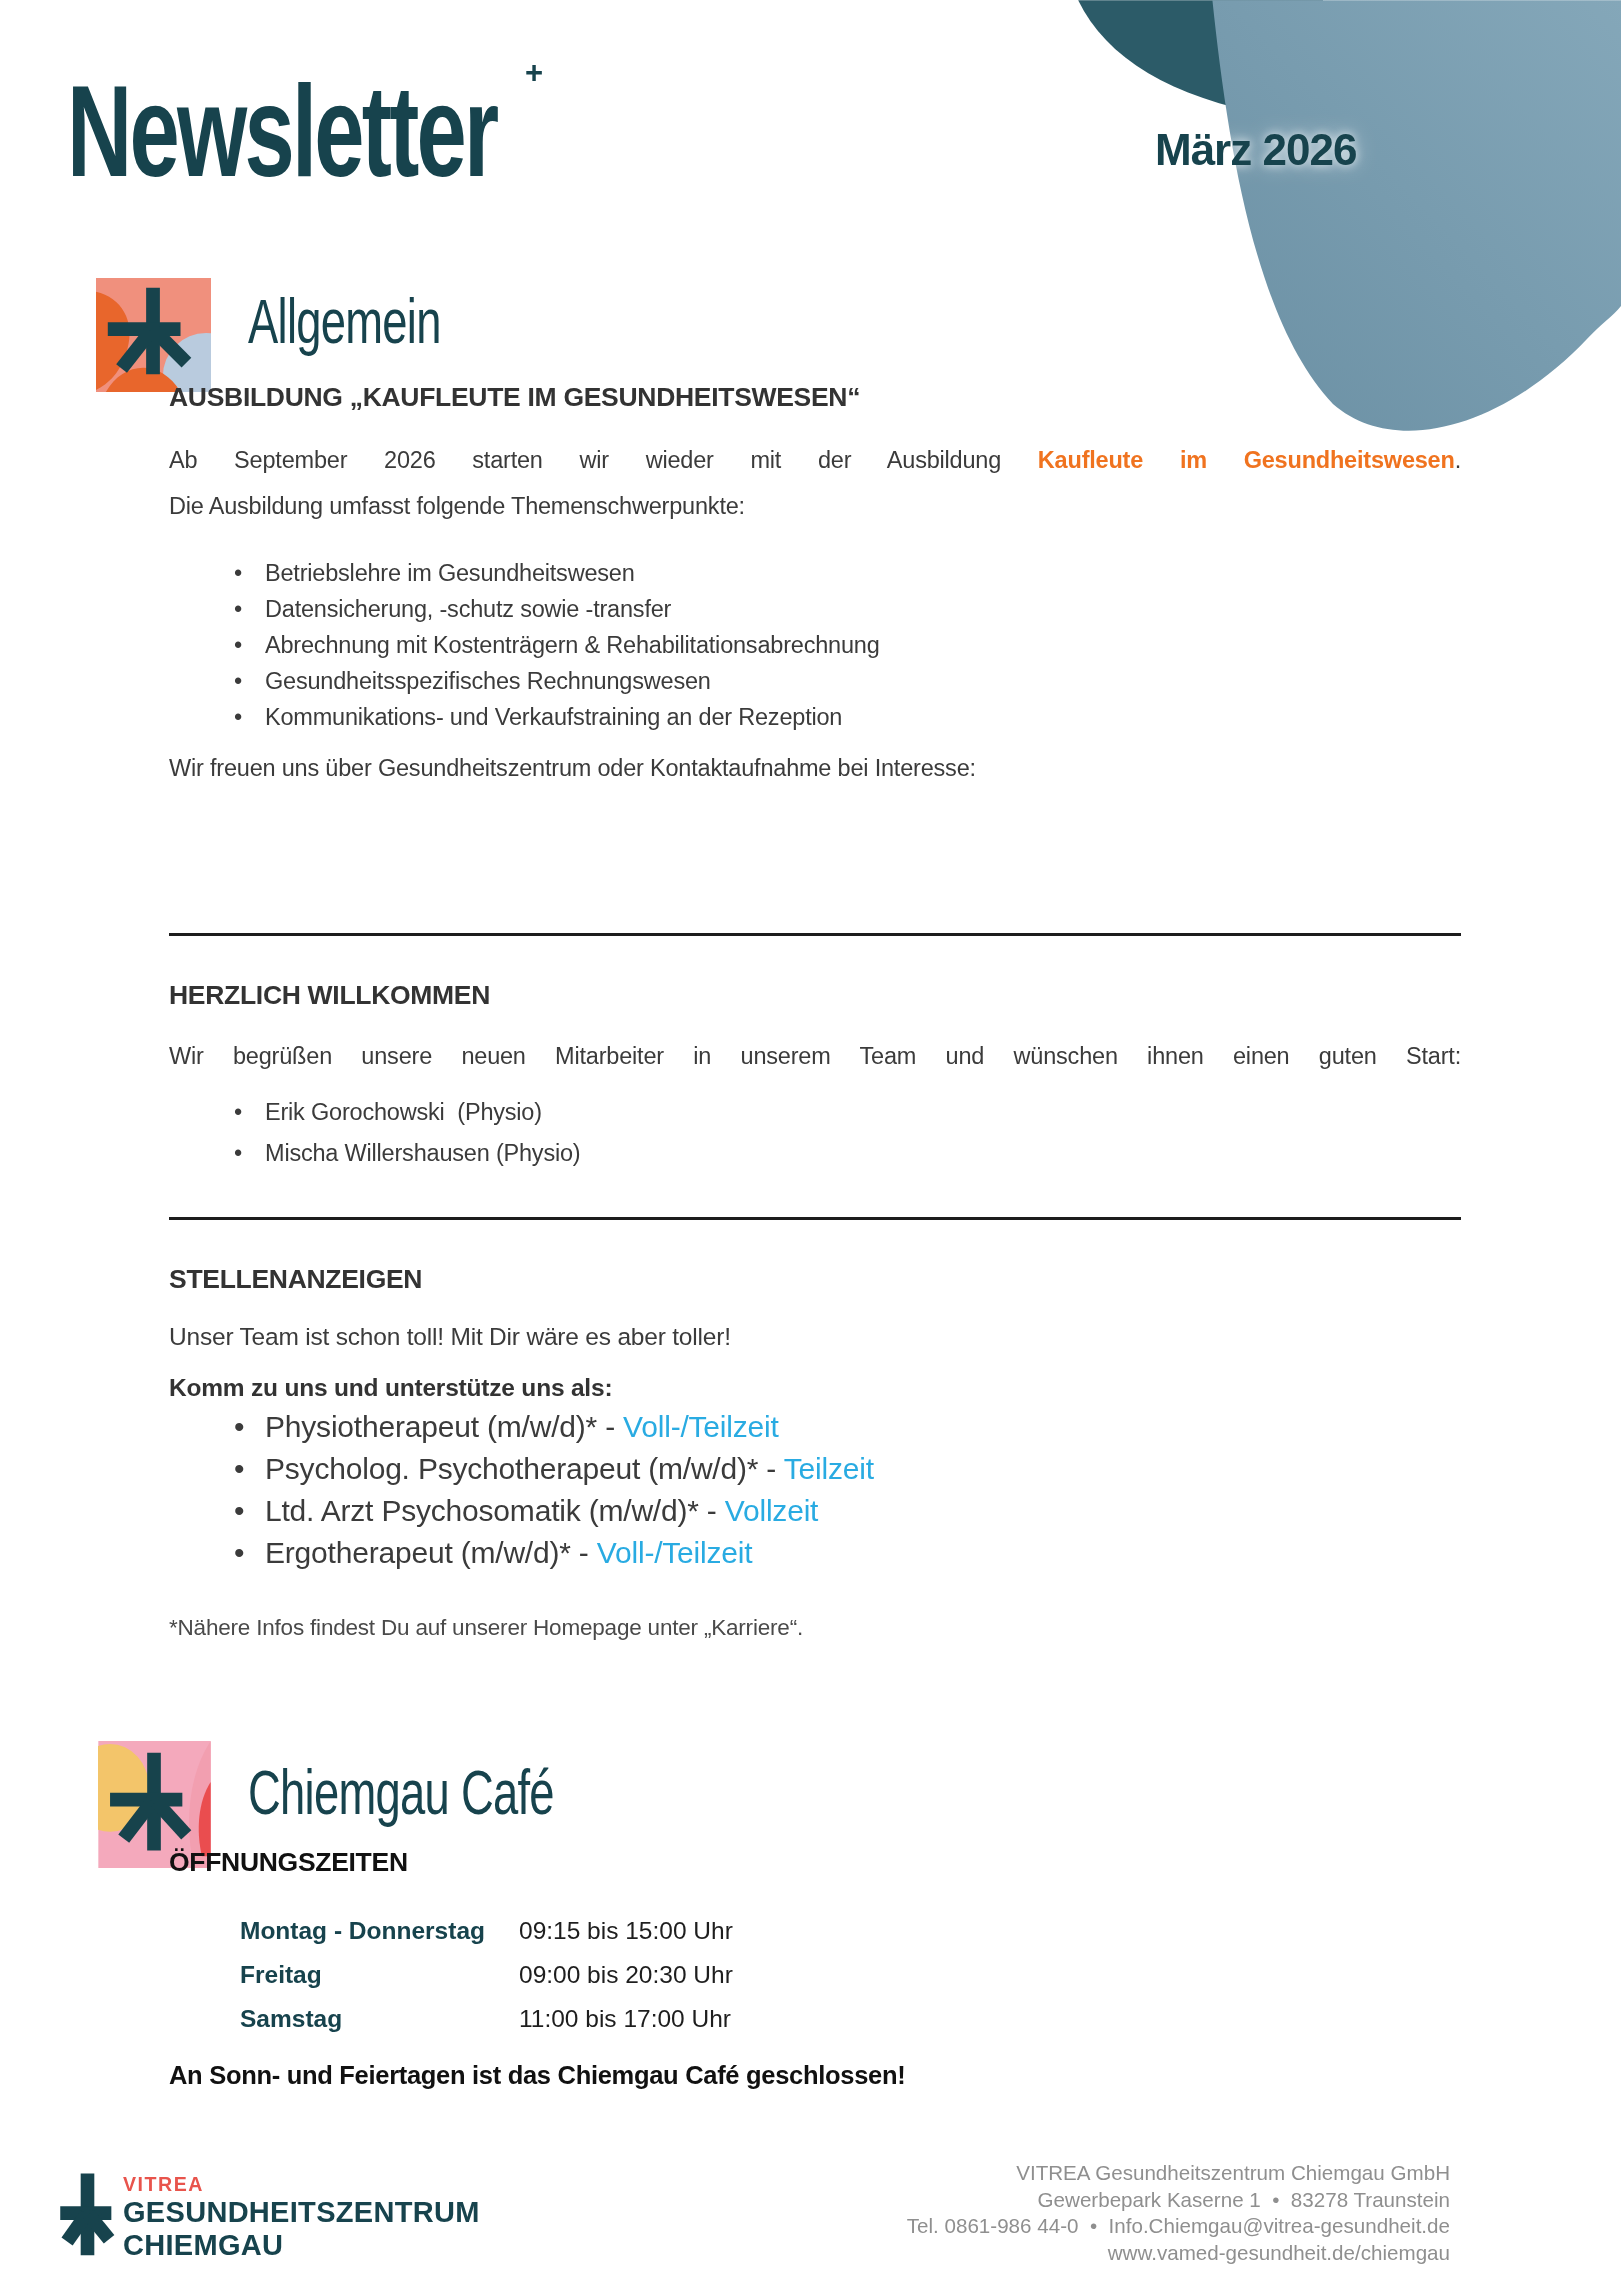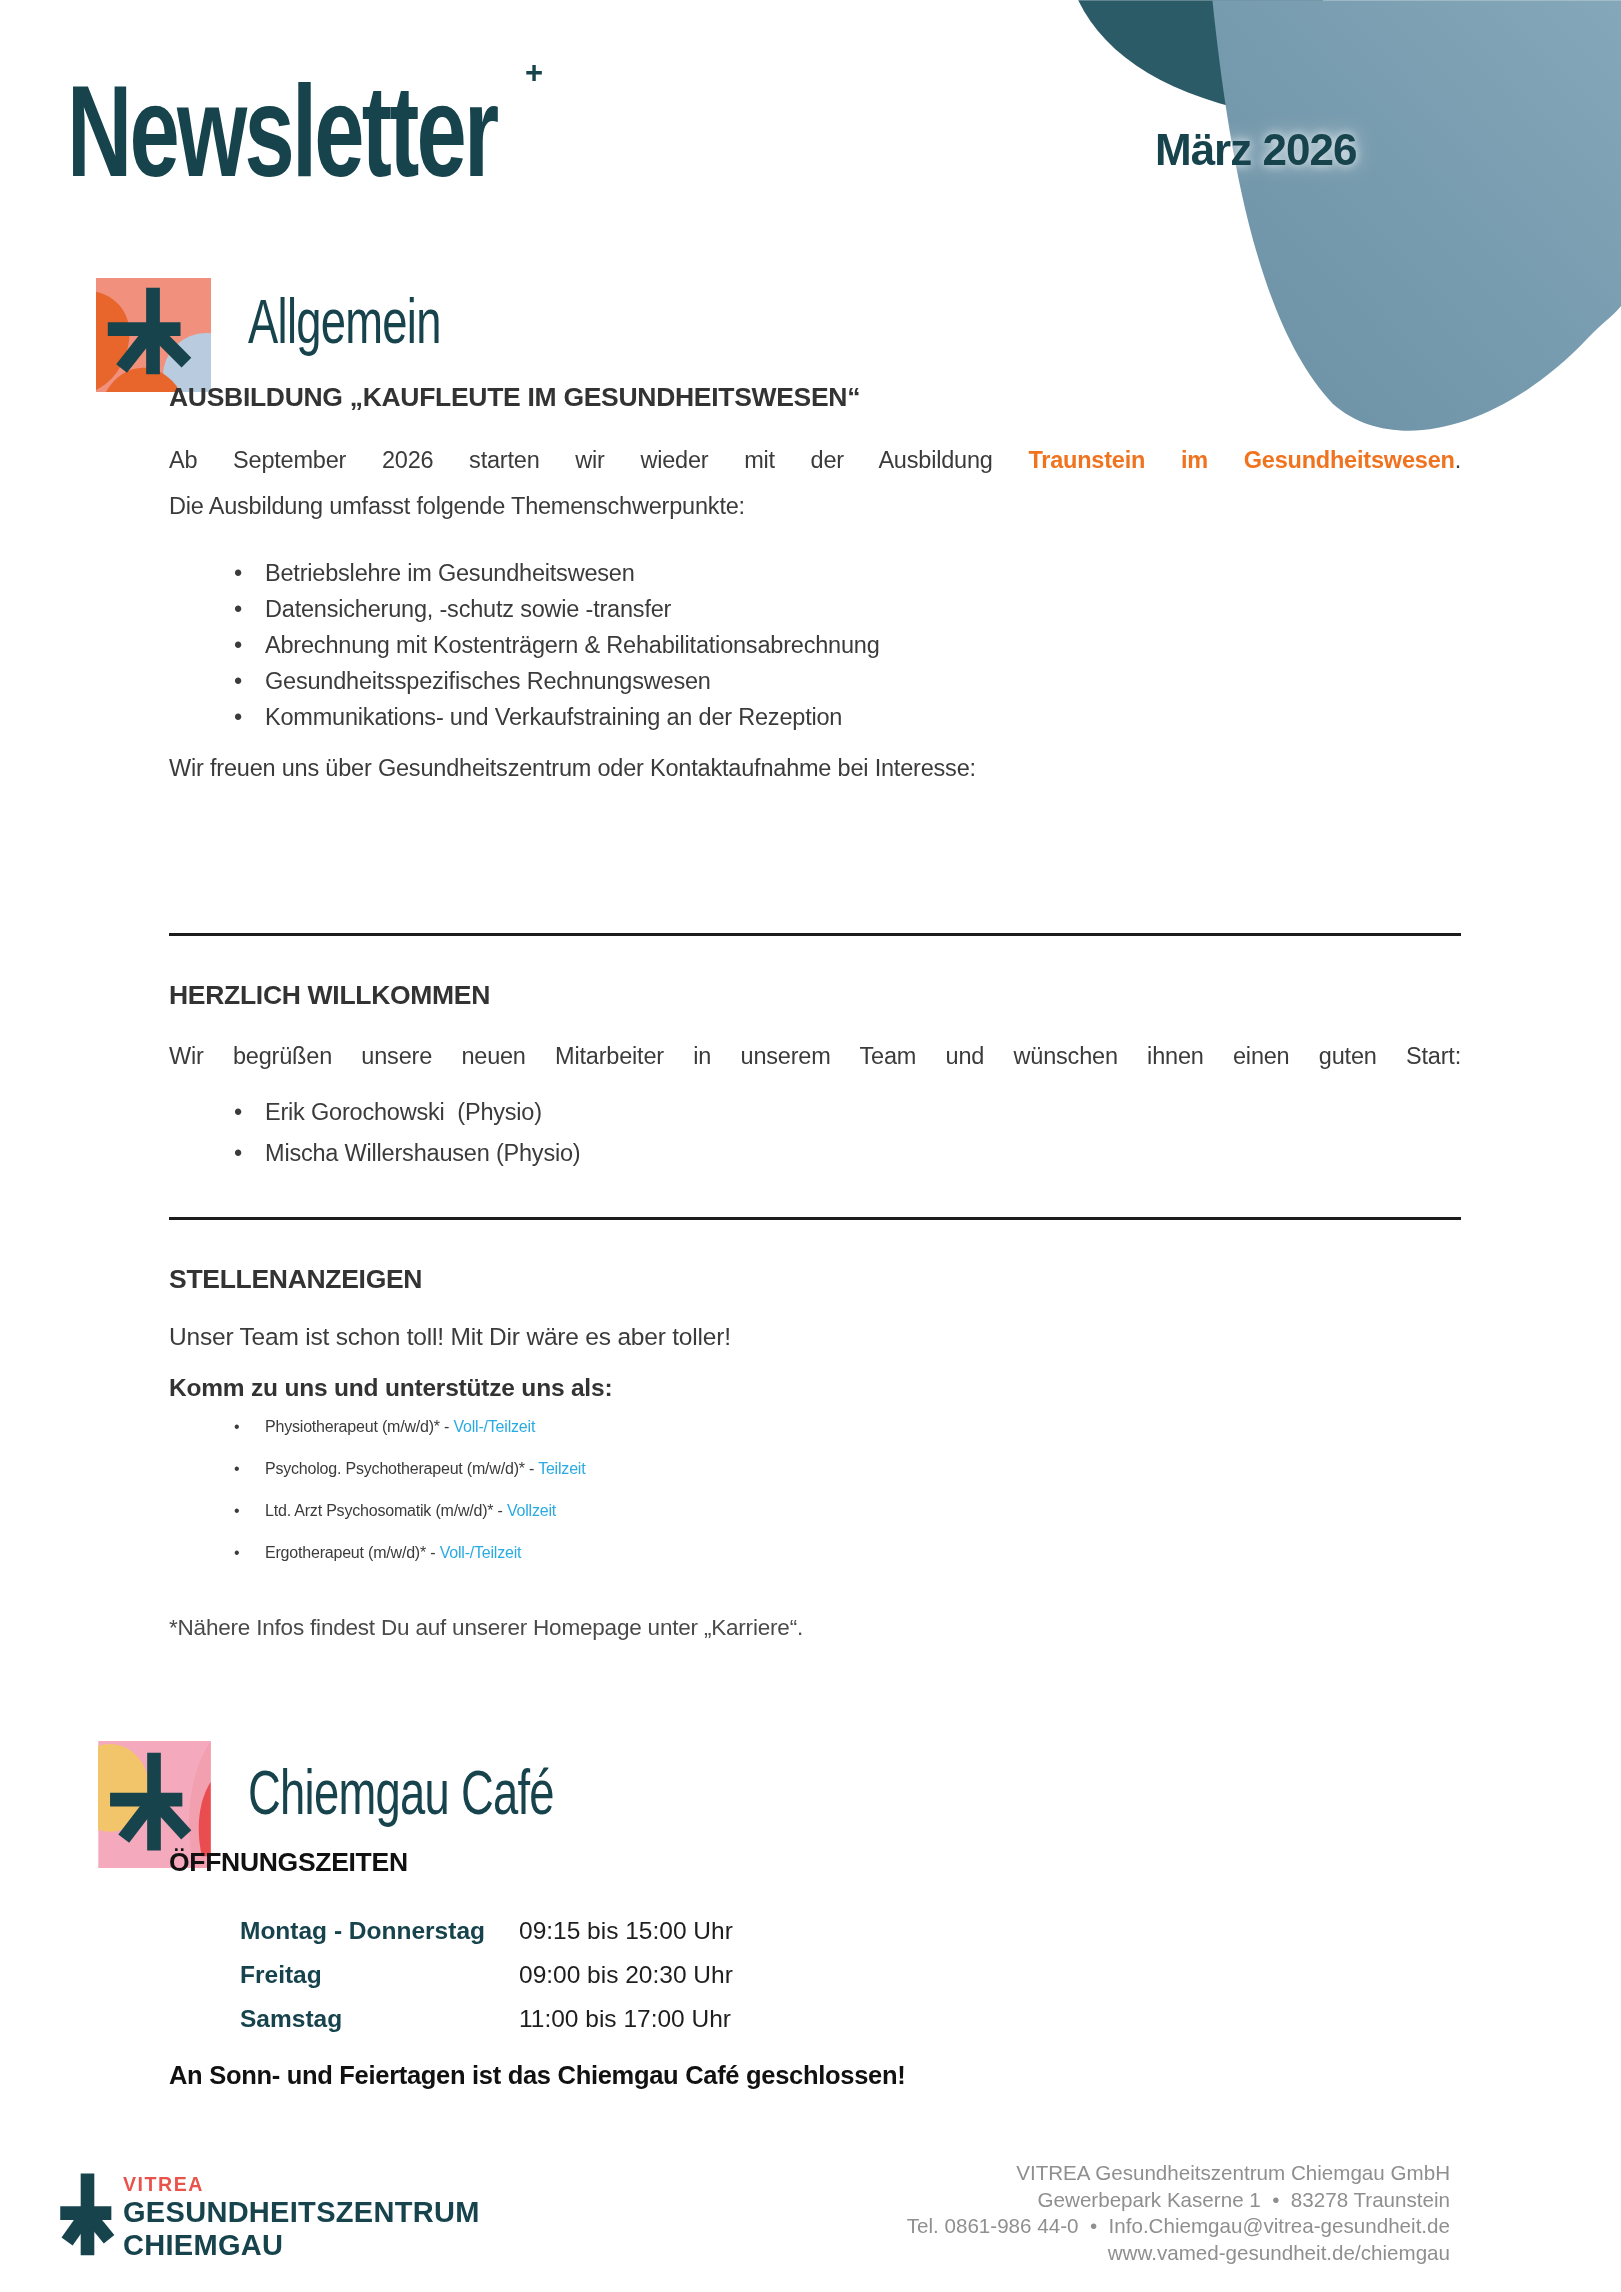--- a/index.html
+++ b/index.html
@@ -37,21 +37,21 @@
   .black-heading { color:#111111; }
   .body { font-size:23.5px; color:#3b3b3b; letter-spacing:-0.2px; }
   .just { text-align:justify; text-align-last:justify; }
   .para { line-height:46px; }
   .hl-orange { color:#f0731f; font-weight:bold; }
   .hl-blue { color:#29abe2; }
   ul.bullets { list-style:none; margin:0; padding:0; }
   ul.bullets li { position:relative; padding-left:96px; line-height:36px; }
   ul.bullets li::before { content:"\2022"; position:absolute; left:65px; }
   ul.welcome li { line-height:41px; }
-  ul.jobs li { line-height:42px; font-size:16px; }
+  ul.jobs li { line-height:42px; font-size:30px; }
   .contact-block { font-size:24.5px; font-weight:bold; color:#17434d; line-height:35px; }
   .contact-block .link { cursor:pointer; }
   .rule { position:absolute; left:169px; width:1292px; height:2.9px; background:#1c1c1c; }
   .footnote { font-size:22.5px; color:#4a4a4a; letter-spacing:-0.2px; }
   
   .hours { position:absolute; left:240px; top:1909px; width:784px; }
   .hours-row { display:grid; grid-template-columns:279px auto; line-height:44px; }
   .hours-day { font-size:24.5px; font-weight:bold; color:#17434d; }
   .hours-time { font-size:24.5px; color:#1e1e1e; }
   .closed-note { font-size:25.5px; font-weight:bold; color:#111111; letter-spacing:-0.3px; }
@@ -95,21 +95,21 @@
       <line x1="12" y1="52" x2="86" y2="52"></line>
       <line x1="56" y1="54" x2="26" y2="92"></line>
       <line x1="60" y1="54" x2="92" y2="86"></line>
     </g>
   </svg>
   <h2 class="section-title" style="top:290px; margin:0">Allgemein</h2>
 
   <div class="abs sub-heading" style="top:382px">AUSBILDUNG „KAUFLEUTE IM GESUNDHEITSWESEN“</div>
 
   <div class="abs body para" style="top:437px">
-    <div class="just"><span>Ab September 2026 starten wir wieder mit der Ausbildung </span><span class="hl-orange">Traunstein im Gesundheitswesen</span><span>.</span></div>
+    <div class="just"><span>Ab September 2026 starten wir wieder mit der Ausbildung </span><span class="hl-orange">Kaufleute im Gesundheitswesen</span><span>.</span></div>
     <div>Die Ausbildung umfasst folgende Themenschwerpunkte:</div>
   </div>
 
   <ul class="abs body bullets" style="top:555px">
     <li>Betriebslehre im Gesundheitswesen</li>
     <li>Datensicherung, -schutz sowie -transfer</li>
     <li>Abrechnung mit Kostenträgern &amp; Rehabilitationsabrechnung</li>
     <li>Gesundheitsspezifisches Rechnungswesen</li>
     <li>Kommunikations- und Verkaufstraining an der Rezeption</li>
   </ul>

